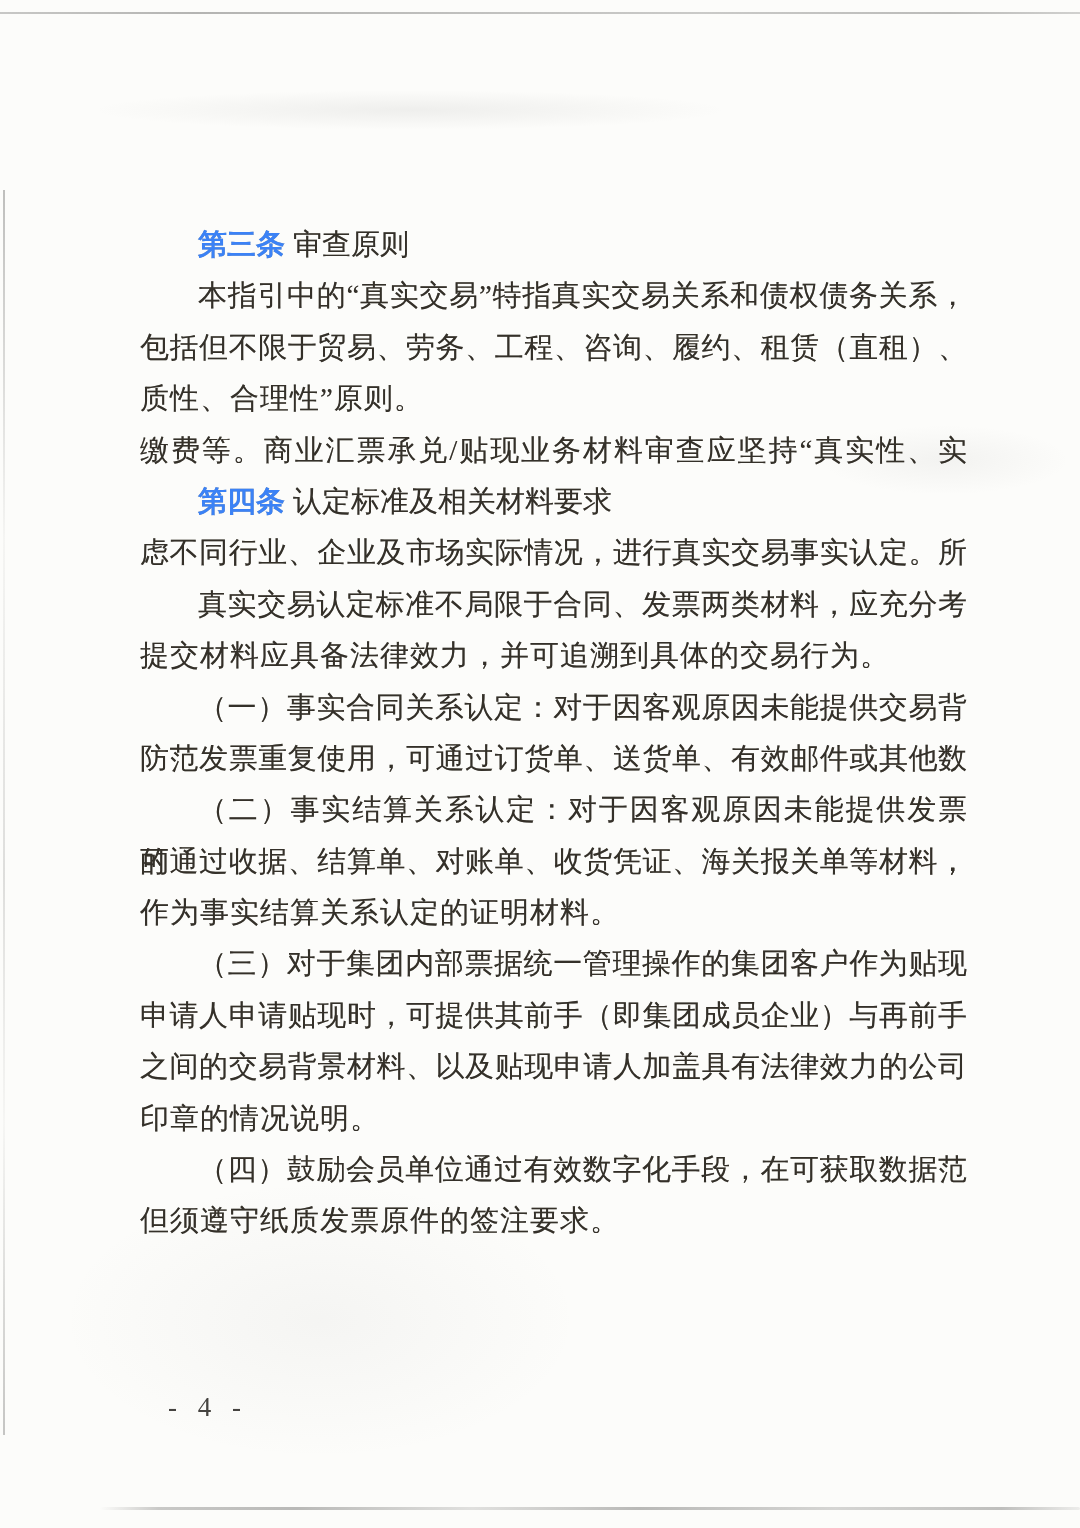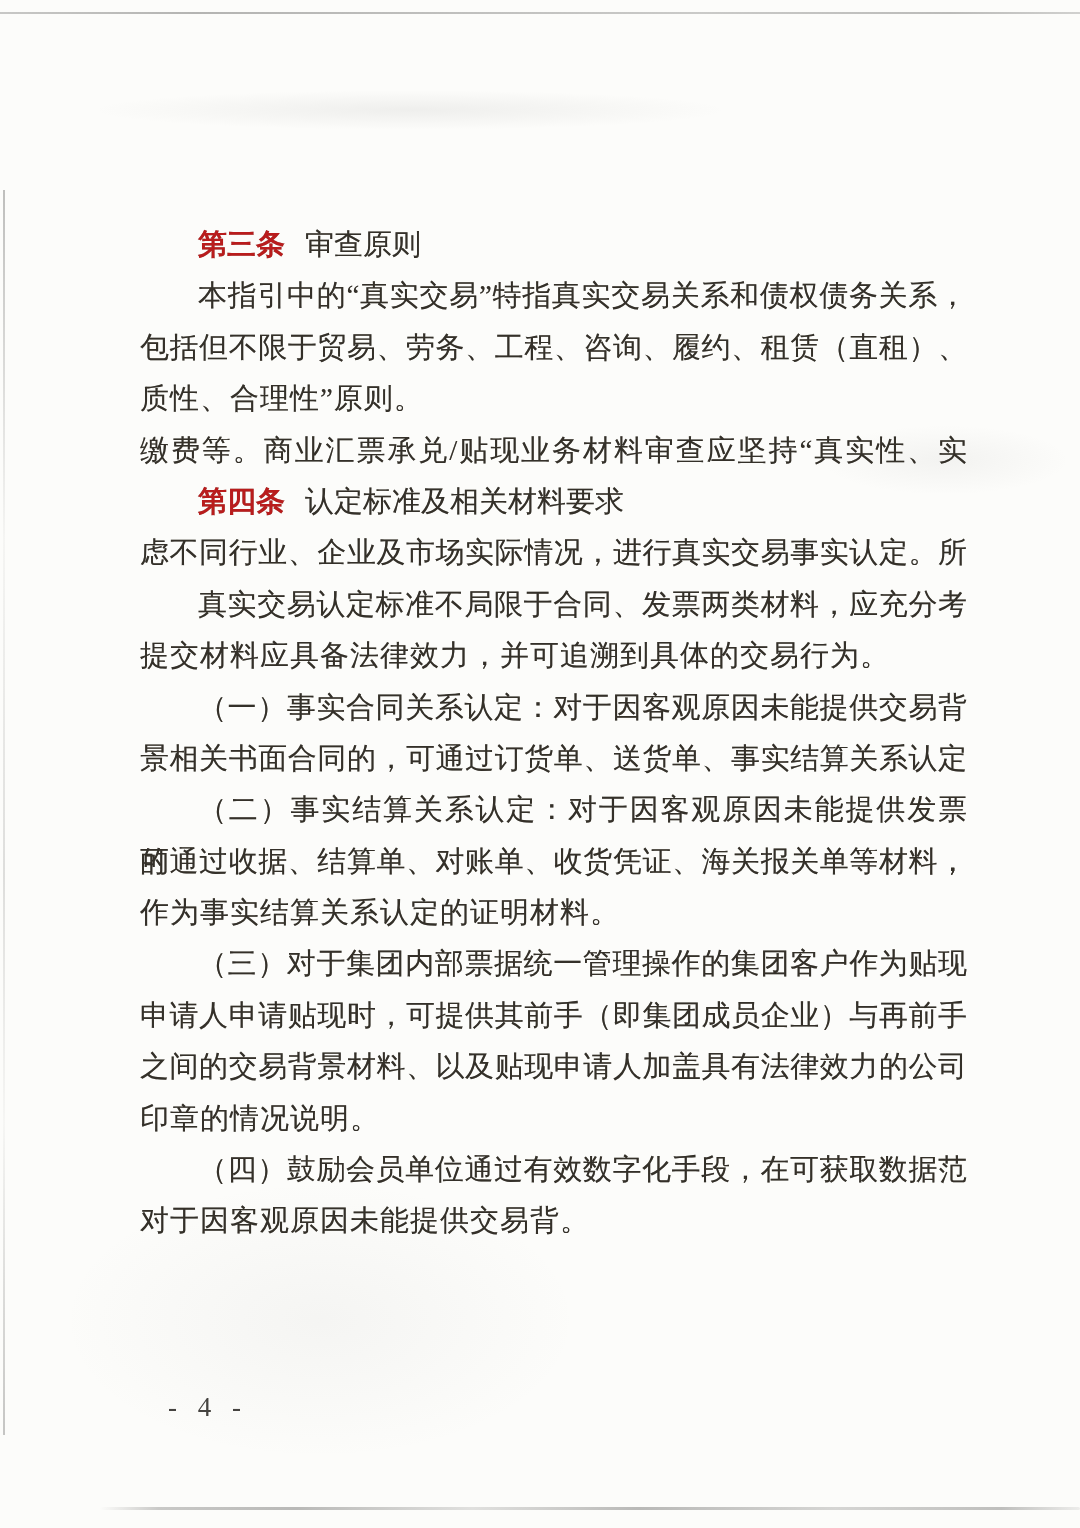--- a/index.html
+++ b/index.html
@@ -61,23 +61,23 @@
     height: 51.4px; line-height: 51.4px;
     text-align: justify; text-align-last: justify;
   }
   .line.first { text-indent: 58px; }
   .line.last { text-align: left; text-align-last: left; letter-spacing: 1px; }
   .line.heading {
     text-align: left; text-align-last: left; text-indent: 58px;
   }
   .art-num {
     font-family: "Liberation Sans", "DejaVu Sans", sans-serif;
-    font-weight: 700; color: #b91c1c;
+    font-weight: 700; color: #3b82f6;
   }
-  .art-title { margin-left: 20px; text-align: center; }
+  .art-title { margin-left: 8px; text-align: center; }
 
   .page-num {
     position: absolute; left: 168px; top: 1392px;
     font-size: 27px; color: #454340; letter-spacing: 7px;
     white-space: pre;
   }
 </style>
 </head>
 <body>
 
@@ -92,25 +92,25 @@
     <div class="line heading"><span class="art-num">第三条</span><span class="art-title">审查原则</span></div>
     <div class="line first">本指引中的“真实交易”特指真实交易关系和债权债务关系，</div>
     <div class="line">包括但不限于贸易、劳务、工程、咨询、履约、租赁（直租）、</div>
     <div class="line last">质性、合理性”原则。</div>
     <div class="line">缴费等。商业汇票承兑/贴现业务材料审查应坚持“真实性、实</div>
     <div class="line heading"><span class="art-num">第四条</span><span class="art-title">认定标准及相关材料要求</span></div>
     <div class="line">虑不同行业、企业及市场实际情况，进行真实交易事实认定。所</div>
     <div class="line first">真实交易认定标准不局限于合同、发票两类材料，应充分考</div>
     <div class="line last">提交材料应具备法律效力，并可追溯到具体的交易行为。</div>
     <div class="line first">（一）事实合同关系认定：对于因客观原因未能提供交易背</div>
-    <div class="line">景相关书面合同的，可通过订货单、送货单、事实结算关系认定</div>
+    <div class="line">防范发票重复使用，可通过订货单、送货单、有效邮件或其他数</div>
     <div class="line first">（二）事实结算关系认定：对于因客观原因未能提供发票的，</div>
     <div class="line">可通过收据、结算单、对账单、收货凭证、海关报关单等材料，</div>
     <div class="line last">作为事实结算关系认定的证明材料。</div>
     <div class="line first">（三）对于集团内部票据统一管理操作的集团客户作为贴现</div>
     <div class="line">申请人申请贴现时，可提供其前手（即集团成员企业）与再前手</div>
     <div class="line">之间的交易背景材料、以及贴现申请人加盖具有法律效力的公司</div>
     <div class="line last">印章的情况说明。</div>
     <div class="line first">（四）鼓励会员单位通过有效数字化手段，在可获取数据范</div>
-    <div class="line last">对于因客观原因未能提供交易背。</div>
+    <div class="line last">但须遵守纸质发票原件的签注要求。</div>
   </div>
 
 <div class="page-num">- 4 -</div>
 
 </body></html>

